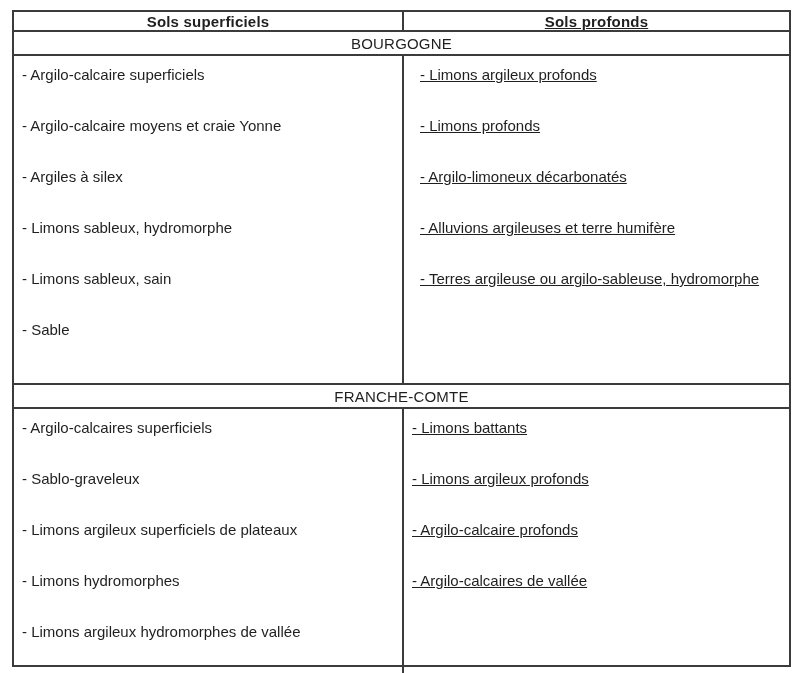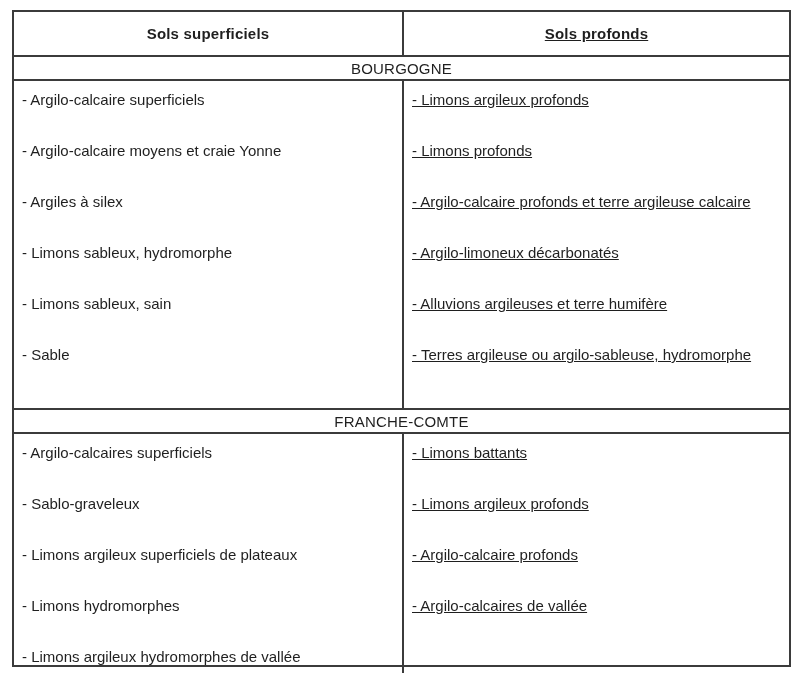--- a/index.html
+++ b/index.html
@@ -13,31 +13,31 @@
   .soils-table {
     position: absolute;
     left: 12px; top: 10px;
     width: 779px; height: 657px;
     border: 2px solid #3b3b3b;
     background: #ffffff;
     display: flex;
     flex-direction: column;
   }
   .row { display: flex; flex: 0 0 auto; }
-  .header-row { height: 45px; border-bottom: 2px solid #3b3b3b; }
+  .header-row { height: 20px; border-bottom: 2px solid #3b3b3b; }
   .section-row {
     height: 24px;
     border-bottom: 2px solid #3b3b3b;
     align-items: center;
     justify-content: center;
     font-weight: normal;
     font-size: 15px;
     letter-spacing: 0.2px;
   }
-  .body-row-1 { height: 329px; border-bottom: 2px solid #3b3b3b; }
+  .body-row-1 { height: 329px; border-bottom: 2px solid #3b3b3b; gap: 8px; }
   .body-row-2 { flex: 1 1 auto; }
   .cell { height: 100%; }
   .cell.left  { width: 390px; border-right: 2px solid #3b3b3b; }
   .cell.right { flex: 1; text-decoration: underline; }
   .head {
     display: flex;
     align-items: center;
     justify-content: center;
     font-weight: bold;
     font-size: 15px;
@@ -71,21 +71,20 @@
         <p class="item">- Argilo-calcaire superficiels</p>
         <p class="item">- Argilo-calcaire moyens et craie Yonne</p>
         <p class="item">- Argiles à silex</p>
         <p class="item">- Limons sableux, hydromorphe</p>
         <p class="item">- Limons sableux, sain</p>
         <p class="item">- Sable</p>
       </div>
     <div class="cell right body">
         <p class="item">- Limons argileux profonds</p>
         <p class="item">- Limons profonds</p>
-        <p class="item">- Argilo-calcaire profonds et terre argileuse calcaire</p>
         <p class="item">- Argilo-limoneux décarbonatés</p>
         <p class="item">- Alluvions argileuses et terre humifère</p>
         <p class="item">- Terres argileuse ou argilo-sableuse, hydromorphe</p>
       </div>
   </div>
 
   <div class="row section-row">FRANCHE-COMTE</div>
 
   <div class="row body-row-2">
     <div class="cell left body">

